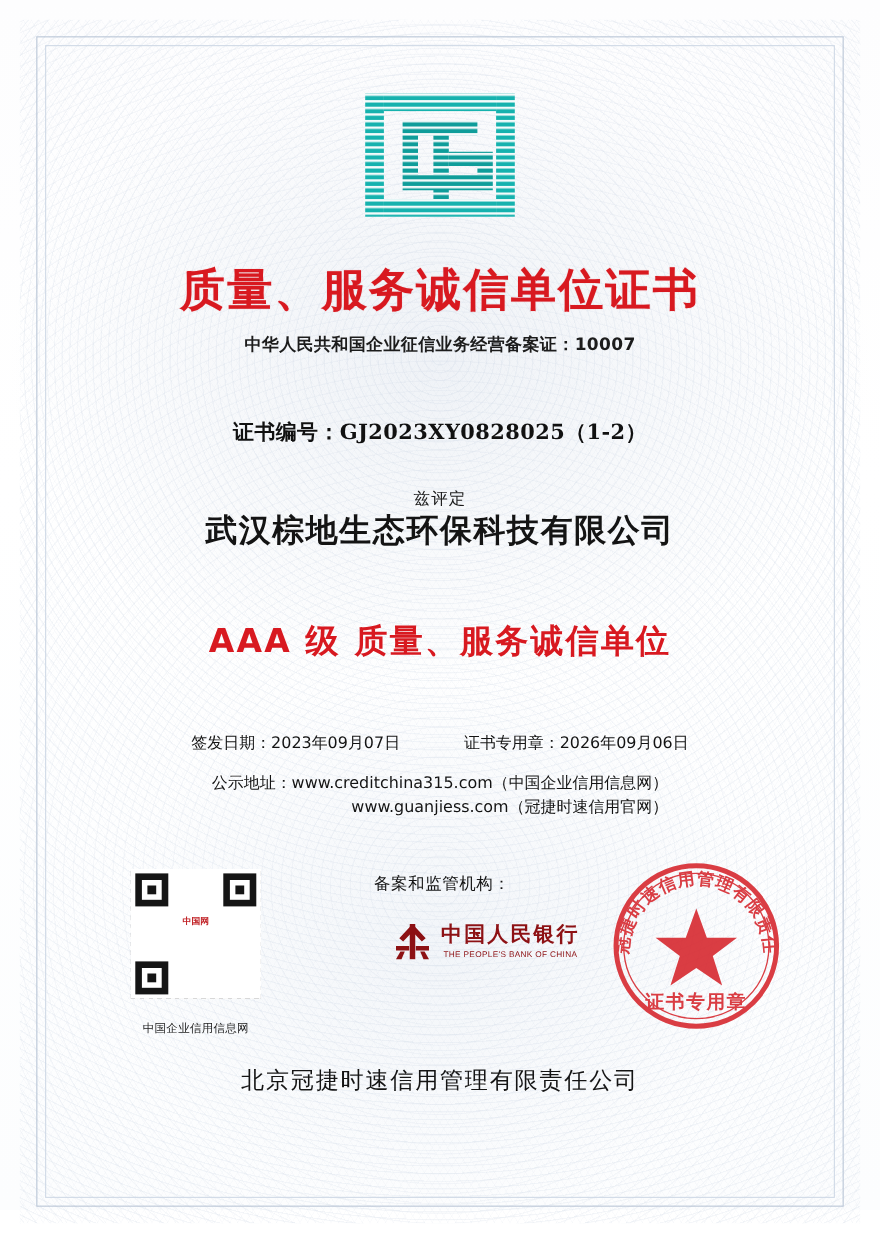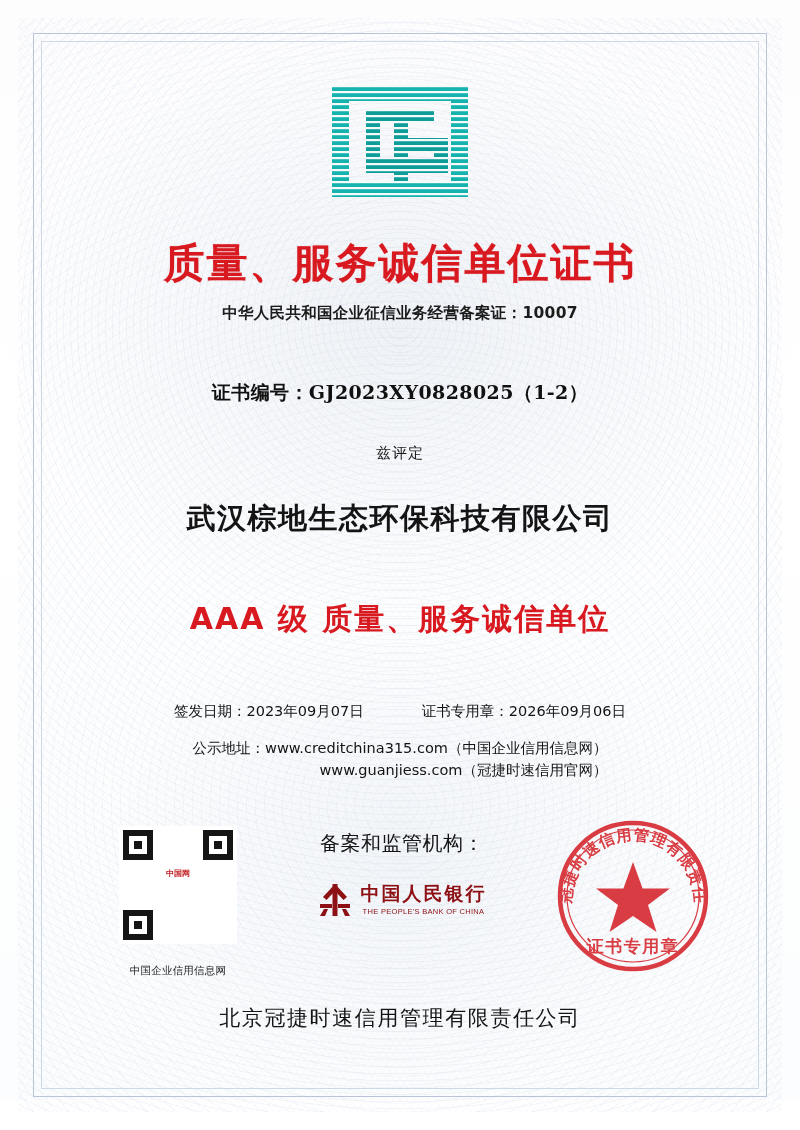--- a/index.html
+++ b/index.html
@@ -108,21 +108,20 @@
 
   .hereby {
     margin-top: 38px;
     font-family: "DejaVu Sans", "Liberation Sans", sans-serif;
     font-size: 15px;
     color: #1a1a1a;
     letter-spacing: 1px;
   }
 
   .company {
-    margin-top: 36px;
     font-family: "DejaVu Sans", "Liberation Sans", sans-serif;
     font-size: 29px;
     font-weight: bold;
     color: #141414;
     letter-spacing: 1.5px;
     white-space: nowrap;
   }
 
   .grade {
     margin-top: 60px;
@@ -225,29 +224,29 @@
 
   .regulator {
     position: absolute;
     left: 236px;
     top: 18px;
     width: 250px;
     text-align: center;
   }
   .regulator-label {
     font-family: Liberation Sans, sans-serif;
-    font-size: 20px;
+    font-size: 15px;
     color: #141414;
     letter-spacing: 0.5px;
   }
   .bank {
     margin-top: 24px;
     display: flex;
     align-items: center;
-    justify-content: center;
+    justify-content: flex-end;
     gap: 9px;
   }
   .bank-text-cn {
     font-family: "DejaVu Sans", "Liberation Sans", sans-serif;
     font-size: 19px;
     font-weight: bold;
     color: #8d1114;
     letter-spacing: 2px;
     line-height: 1.05;
   }

